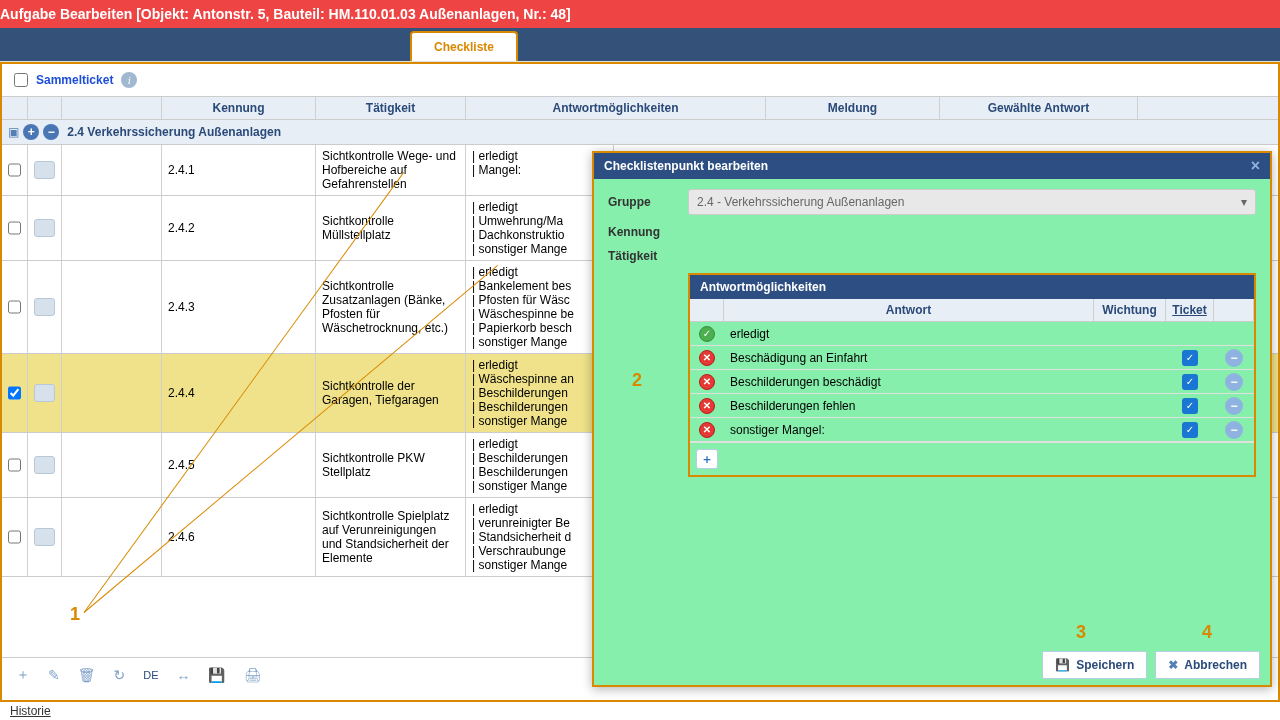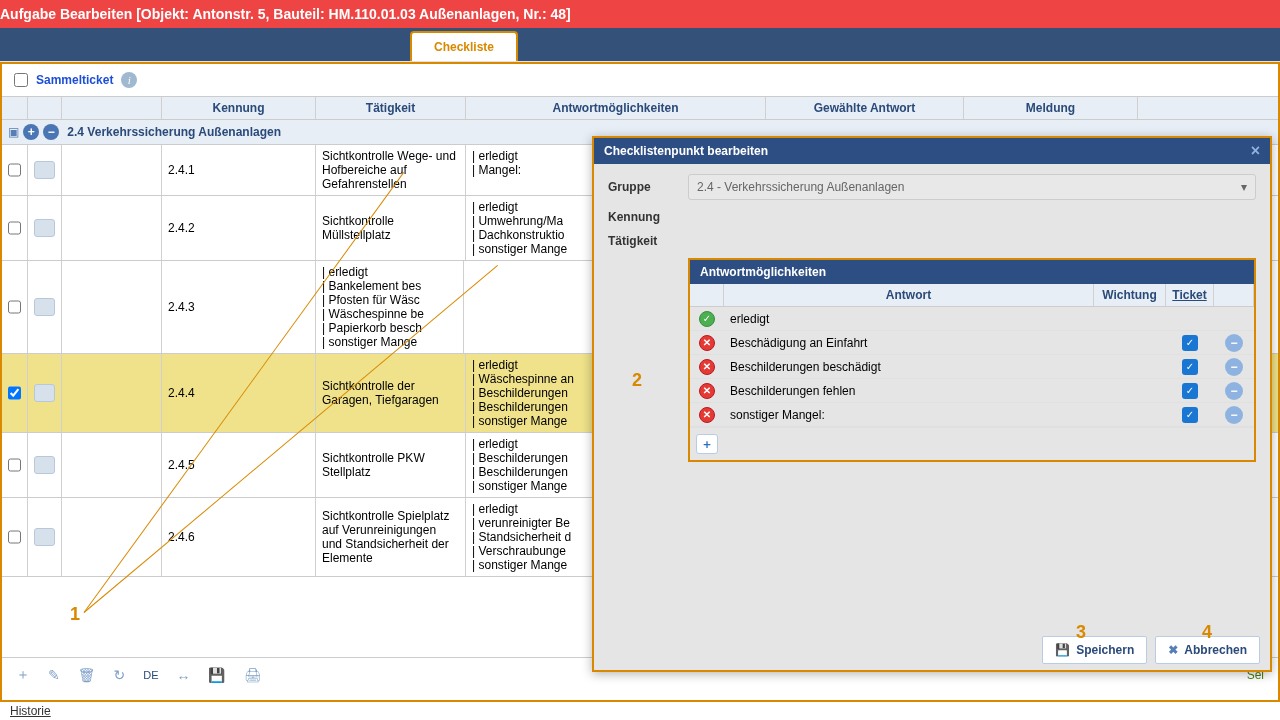--- a/index.html
+++ b/index.html
@@ -30,21 +30,21 @@
   .col-other { width: 154px; }
   .col-taet { width: 150px; }
   .col-ant { width: 148px; }
   .col-gew { width: 198px; }
   .col-mld { width: 174px; }
   .ans-item { white-space: nowrap; overflow: hidden; text-overflow: clip; }
   .toolbar { display: flex; align-items: center; gap: 18px; padding: 8px 14px; border-top: 1px solid #ccc; position: absolute; bottom: 8px; left: 0; right: 0; color: #7fa0c8; }
   .toolbar .ti { font-size: 14px; cursor: pointer; }
   .historie { position: absolute; bottom: 2px; left: 10px; color: #333; text-decoration: underline; font-size: 12px; }
   
-  .dialog { position: absolute; top: 136px; left: 592px; width: 680px; height: 536px; border: 2px solid #d98900; background: #e5e5e5; box-shadow: 0 2px 10px rgba(0,0,0,0.3); z-index: 10; }
+  .dialog { position: absolute; top: 151px; left: 592px; width: 680px; height: 536px; border: 2px solid #d98900; background: #86efac; box-shadow: 0 2px 10px rgba(0,0,0,0.3); z-index: 10; }
   .dlg-title { background: #2d4e82; color: #fff; padding: 5px 10px; font-weight: bold; display: flex; justify-content: space-between; align-items: center; height: 26px; }
   .dlg-close { color: #8fb3e0; font-size: 16px; font-weight: bold; cursor: pointer; }
   .dlg-body { padding: 10px 14px; }
   .dlg-row { display: flex; align-items: center; margin-bottom: 10px; }
   .dlg-lbl { width: 80px; font-weight: bold; color: #333; }
   .dlg-select { flex: 1; background: #e8e8e8; border: 1px solid #ccc; padding: 5px 8px; border-radius: 3px; display: flex; justify-content: space-between; align-items: center; color: #666; }
   .ant-panel { border: 2px solid #d98900; margin-top: 8px; }
   .ant-panel-title { background: #2d4e82; color: #fff; font-weight: bold; padding: 5px 10px; height: 24px; }
   .ant-head { display: flex; background: #e8eef5; border-bottom: 1px solid #ccc; }
   .ant-head .ah { padding: 4px 6px; font-weight: bold; color: #2a4a7a; text-align: center; border-right: 1px solid #d0d0d0; }
@@ -88,22 +88,22 @@
   </div>
 
   <div class="grid">
     <div class="grid-head">
       <div class="col col-cb"></div>
       <div class="col col-drag"></div>
       <div class="col col-other" style="width:100px"></div>
       <div class="col col-kennung" style="width:154px">Kennung</div>
       <div class="col col-taet">Tätigkeit</div>
       <div class="col col-ant" style="width:300px">Antwortmöglichkeiten</div>
+      <div class="col col-mld">Meldung</div>
       <div class="col col-gew">Gewählte Antwort</div>
-      <div class="col col-mld">Meldung</div>
     </div>
     <div class="group-row">
       <span style="color:#557fb5">▣</span>
       <span class="plus-btn">+</span>
       <span class="minus-btn">−</span>
       <span class="group-label">2.4 Verkehrssicherung Außenanlagen</span>
     </div>
     <div id="rows">
         <div class="row">
           <div class="cell col-cb">
@@ -139,20 +139,21 @@
         </div>
         <div class="row">
           <div class="cell col-cb">
             <input type="checkbox" style="">
           </div>
           <div class="cell col-drag">
             <div class="placeholder-box"></div>
           </div>
           <div class="cell" style="width:100px"></div>
           <div class="cell" style="width:154px">2.4.3</div>
+          <div class="cell col-taet">Sichtkontrolle Zusatzanlagen (Bänke, Pfosten für Wäschetrocknung, etc.)</div>
           <div class="cell col-ant" style="flex-direction:column;align-items:flex-start">
             <div class="ans-item">| erledigt</div>
             <div class="ans-item">| Bankelement bes</div>
             <div class="ans-item">| Pfosten für Wäsc</div>
             <div class="ans-item">| Wäschespinne be</div>
             <div class="ans-item">| Papierkorb besch</div>
             <div class="ans-item">| sonstiger Mange</div>
           </div>
         </div>
         <div class="row sel">

